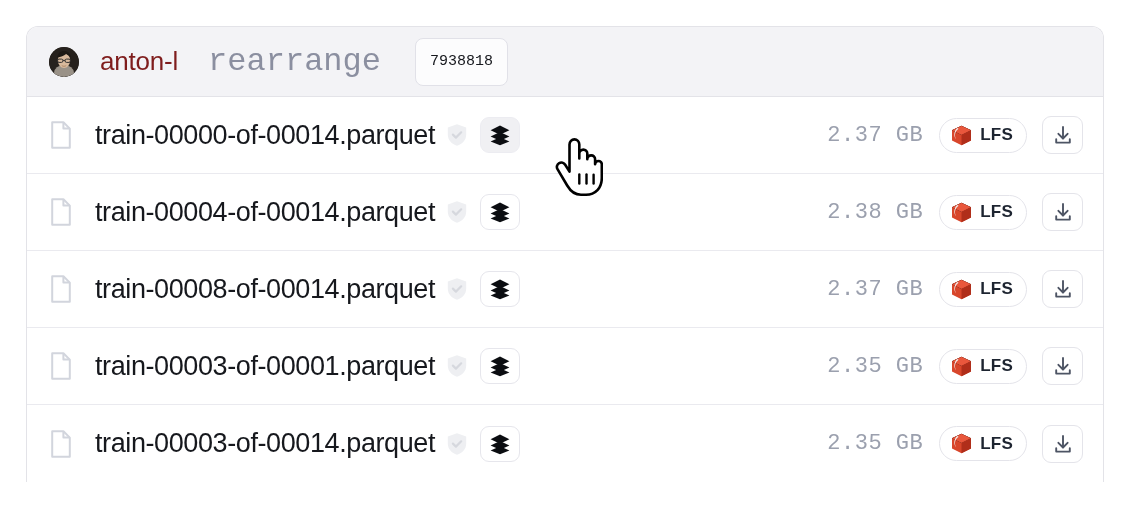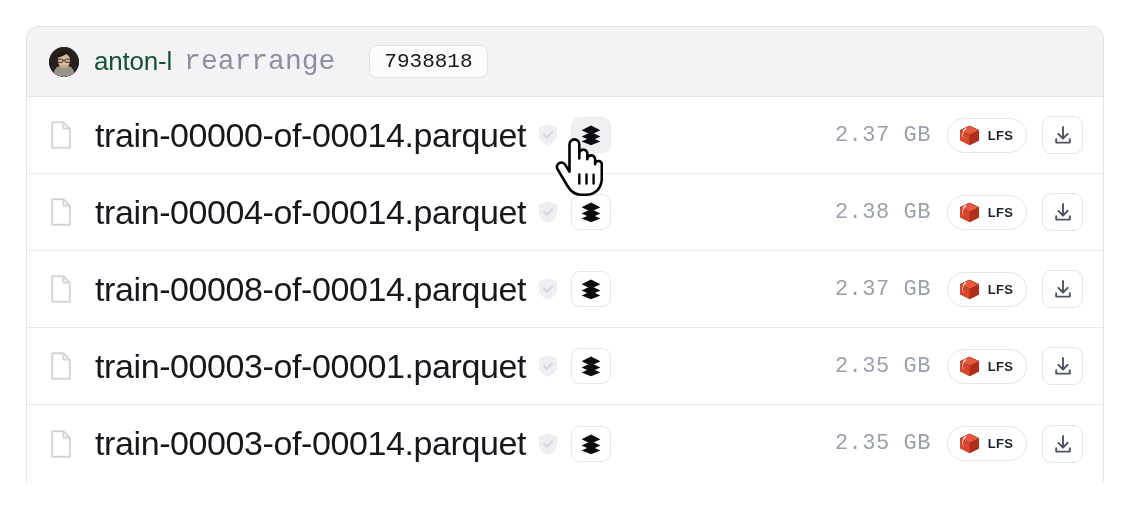--- a/index.html
+++ b/index.html
@@ -52,47 +52,47 @@
     height: 30px;
     border-radius: 50%;
     flex: 0 0 auto;
     overflow: hidden;
     background: #2a2622;
     position: relative;
   }
   .avatar svg { display: block; }
 
   .author-name {
-    margin-left: 15px;
+    margin-left: 21px;
     font-size: 26px;
-    color: #14532d;
+    color: #7f1d1d;
     letter-spacing: -0.2px;
     white-space: nowrap;
   }
 
   .branch-name {
-    margin-left: 12px;
+    margin-left: 30px;
     font-family: "Liberation Mono", monospace;
-    font-size: 28px;
+    font-size: 32px;
     color: #8b8fa0;
     white-space: nowrap;
   }
 
   .commit-badge {
     margin-left: 34px;
     display: inline-flex;
     align-items: center;
     justify-content: center;
-    height: 33px;
+    height: 48px;
     padding: 0 14px;
     border: 1px solid #e1e1e8;
     border-radius: 8px;
     background: #fcfcfd;
     font-family: "Liberation Mono", monospace;
-    font-size: 21px;
+    font-size: 15px;
     color: #16181d;
     white-space: nowrap;
     box-sizing: border-box;
   }
 
   
   .file-row {
     display: flex;
     align-items: center;
     height: 77px;
@@ -105,21 +105,21 @@
 
   .file-icon {
     flex: 0 0 auto;
     width: 24px;
     height: 28px;
     display: block;
   }
 
   .file-name {
     margin-left: 22px;
-    font-size: 34px;
+    font-size: 27px;
     color: #16181d;
     letter-spacing: -0.4px;
     white-space: nowrap;
   }
 
   .shield-icon {
     margin-left: 11px;
     flex: 0 0 auto;
     width: 22px;
     height: 24px;
@@ -162,21 +162,21 @@
     align-items: center;
     height: 35px;
     padding: 0 13px 0 10px;
     border: 1px solid #e4e4ea;
     border-radius: 18px;
     background: #ffffff;
     box-sizing: border-box;
   }
   .lfs-label {
     margin-left: 7px;
-    font-size: 13px;
+    font-size: 17px;
     font-weight: bold;
     color: #1d2430;
     letter-spacing: 0.2px;
   }
 
   .download-btn {
     margin-left: 15px;
     flex: 0 0 auto;
     width: 41px;
     height: 38px;

